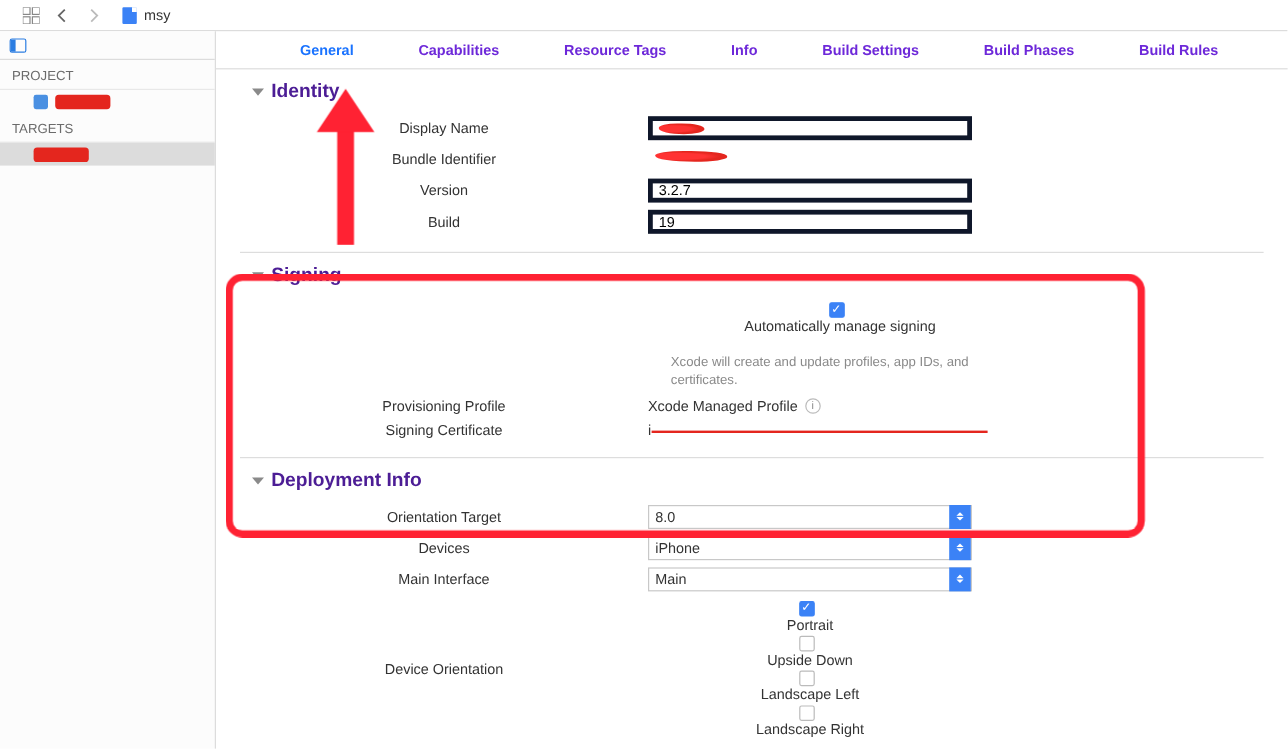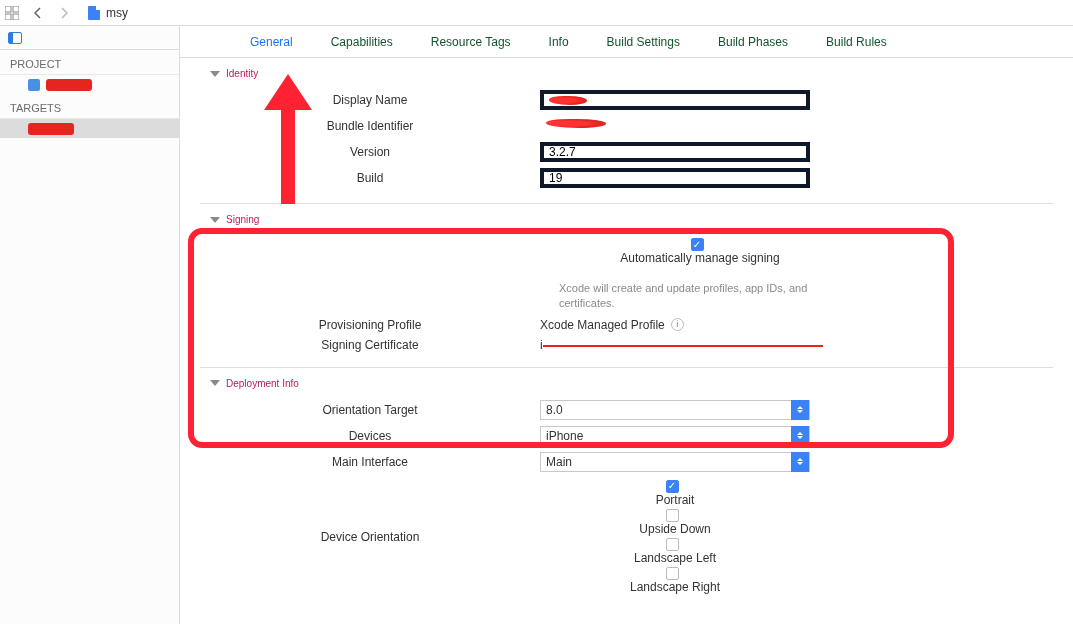--- a/index.html
+++ b/index.html
@@ -1,19 +1,19 @@
 <!DOCTYPE html>
 <html><head>
 <meta charset="utf-8">
 <style>
   * { box-sizing: border-box; margin: 0; padding: 0; font-family: -apple-system, "Helvetica Neue", Arial, sans-serif; }
   body { width: 1073px; height: 624px; overflow: hidden; background: #fff; position: relative; font-size: 12px; color: #333; }
 
   
-  .toolbar { height: 26px; border-bottom: 1px solid #dcdcdc; display: flex; align-items: center; padding: 0 4px; gap: 10px; }
+  .toolbar { height: 26px; border-bottom: 1px solid #dcdcdc; display: flex; align-items: center; padding: 0 18px; gap: 10px; }
   .tb-btn { width:16px; height:16px; display:inline-flex; align-items:center; justify-content:center; color:#666; }
   .file-label { display:flex; align-items:center; gap:6px; margin-left:6px; }
   .doc-icon { width:12px; height:14px; background:#3b82f6; border-radius:1px; position:relative; }
   .doc-icon::after{content:"";position:absolute;top:0;right:0;width:4px;height:4px;background:#fff;}
 
   
   .split { display:flex; height: calc(100% - 26px); }
   .sidebar { width:180px; border-right:1px solid #dcdcdc; background:#fcfcfc; }
   .main { flex:1; overflow:auto; position:relative; }
 
@@ -24,27 +24,27 @@
   .sb-heading { font-size:11px; color:#6b6b6b; padding:8px 10px 4px; border-bottom:1px solid #e8e8e8; }
   .sb-item { padding:4px 10px 4px 28px; display:flex; align-items:center; gap:6px; height:19px; }
   .sb-item.selected { background:#dcdcdc; }
   .redact { display:inline-block; height:9px; border-radius:3px; background:#e4261e; }
   .redact.thick{ height:12px; }
   .redact.curvy{ background: radial-gradient(ellipse at 30% 50%, #f33 40%, #e4261e 60%); border-radius:40% 50% 45% 55%; }
 
   .proj-icon { width:12px; height:12px; background:#4a90e2; border-radius:2px; }
 
   
-  .tabbar { height:32px; border-bottom:1px solid #dcdcdc; display:flex; align-items:center; padding-left:70px; gap:38px; }
-  .tab { font-size:12px; color:#14532d; cursor:pointer; }
+  .tabbar { height:32px; border-bottom:1px solid #dcdcdc; display:flex; align-items:center; padding-left:70px; gap:54px;font-weight:bold; }
+  .tab { font-size:12px; color:#6d28d9; cursor:pointer; }
   .tab.active { color:#1a73ff; }
 
   
   .section { padding: 10px 30px; }
-  .sec-head { display:flex; align-items:center; gap:6px; font-weight:400; font-size:10px; color:#be185d; margin-bottom:8px; cursor:pointer; }
+  .sec-head { display:flex; align-items:center; gap:6px; font-weight:700; font-size:16px; color:#4c1d95; margin-bottom:8px; cursor:pointer; }
   .tri { width:0; height:0; border-left:5px solid transparent; border-right:5px solid transparent; border-top:6px solid #8a8a8a; transform:none; }
   .divider { height:1px; background:#ddd; margin:2px 20px 0 20px; }
 
   .row { display:flex; align-items:center; padding:3px 0; }
   .lbl { width:330px; text-align:center; padding-right:10px; font-size:12px; color:#333; }
   .ctrl { flex:0 0 270px; }
   .txtfield { width:270px; height:20px; border:4px solid #0f172a; padding:0 5px; font-size:12px; }
   .txtfield.nobord { border:1px solid transparent; }
   .helper { font-size:11px; color:#8a8a8a; line-height:1.4; margin-top:16px; max-width:280px; }
   .sel { width:270px; height:20px; border:1px solid #c8c8c8; background:#fff; position:relative; display:flex; align-items:center; padding:0 5px; font-size:12px; }

